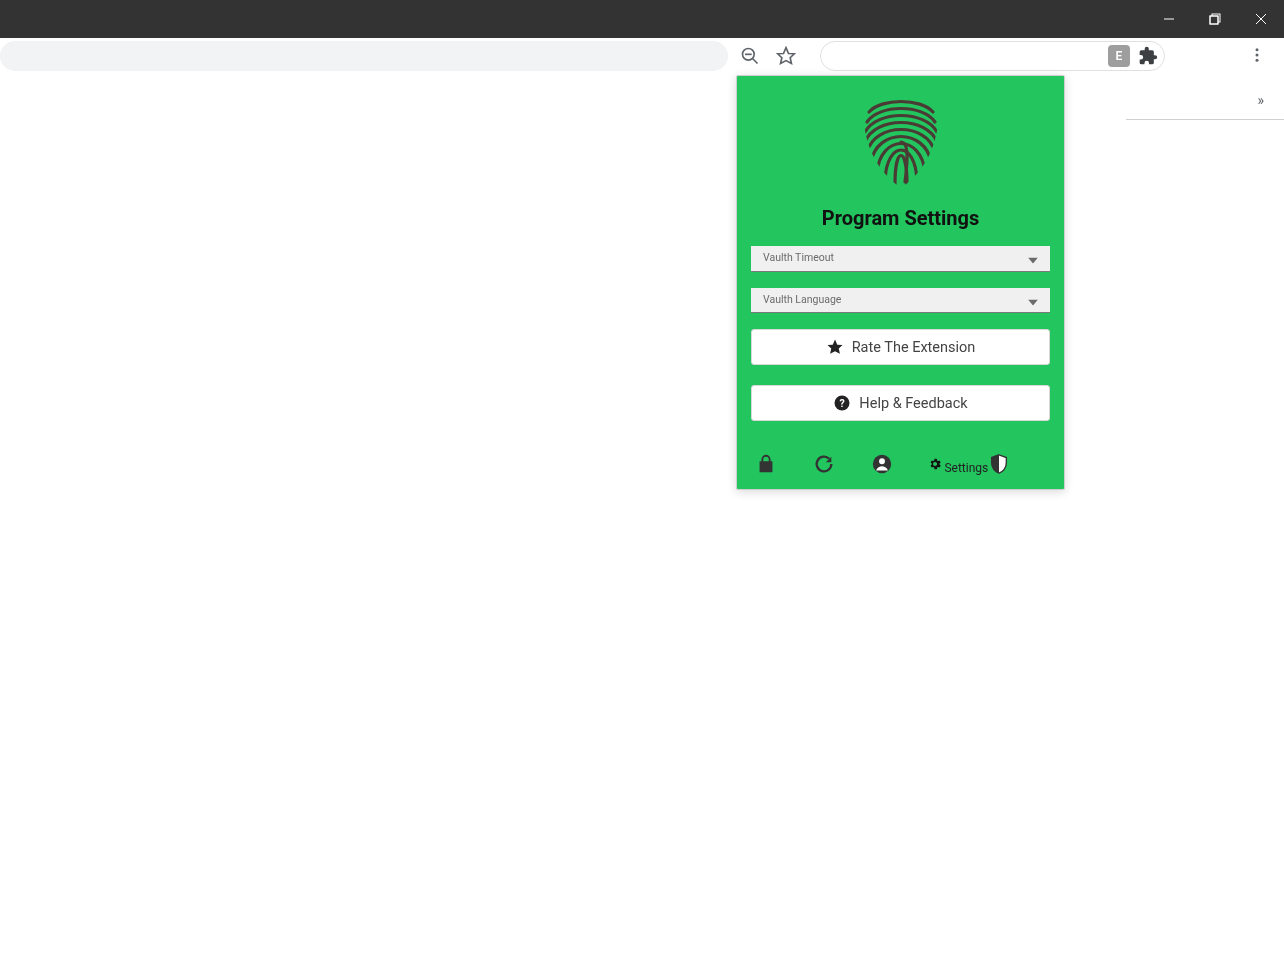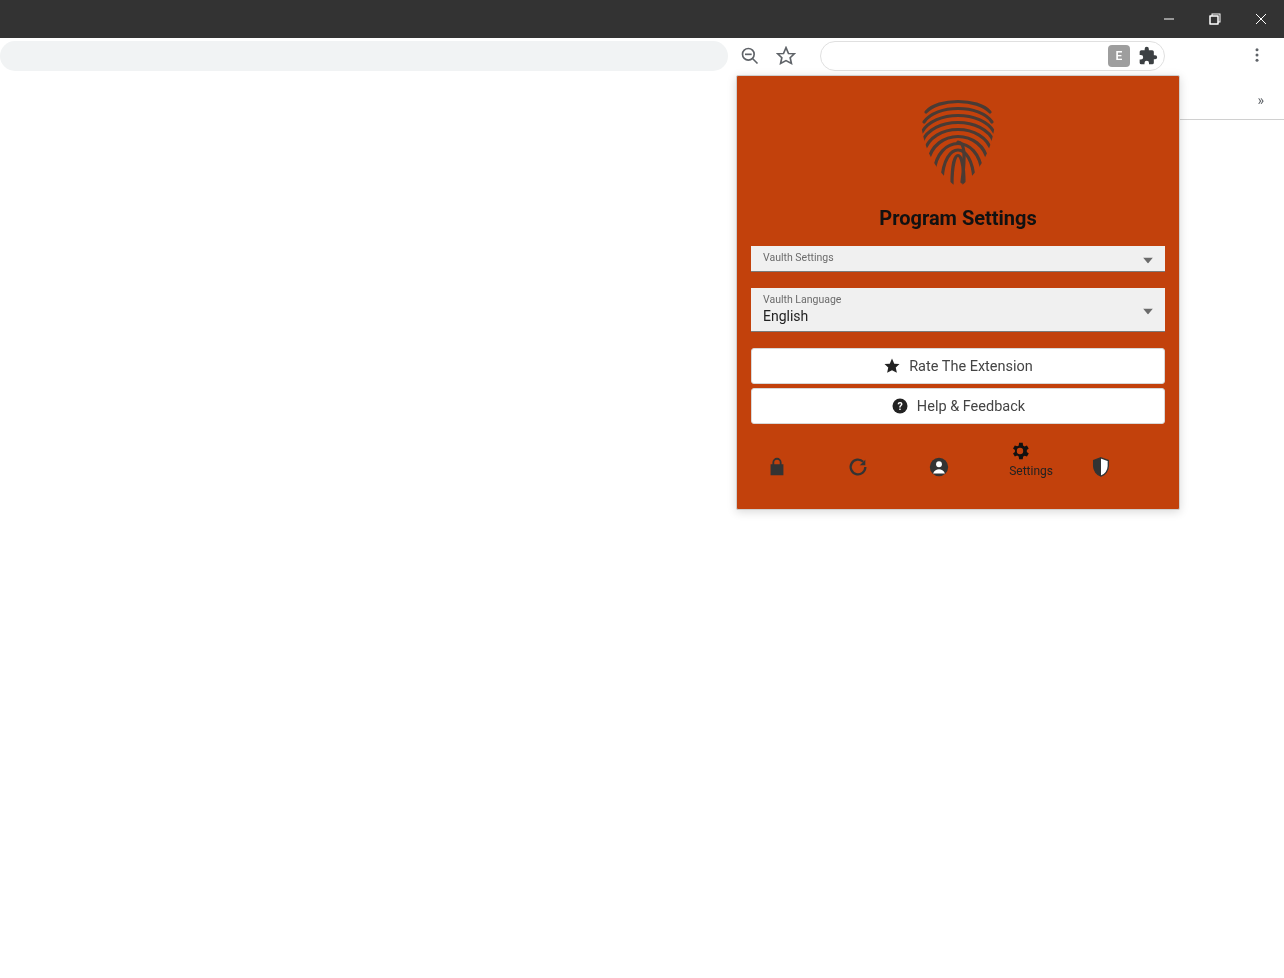--- a/index.html
+++ b/index.html
@@ -22,26 +22,26 @@
   .dots-vert { position:absolute; right: 18px; top: 8px; color:#5f6368; }
   .dots-vert svg { width: 18px; height: 18px; }
   .tabstrip-sep { position:absolute; top: 74px; left: 1126px; right:0; height: 46px; border-bottom: 1px solid #d0d0d0; background:#fff;}
   .more-chevrons { position:absolute; top: 92px; right: 20px; color:#5f6368; font-size: 14px; }
 
   
   .popup {
     position: absolute;
     left: 736px;
     top: 75px;
-    width: 444px;
-    background: #c2410c;
+    width: 329px;
+    background: #22c55e;
     border: 1px solid #cfcfcf;
     border-radius: 2px;
     box-shadow: 0 2px 10px rgba(0,0,0,0.15);
-    padding: 12px 14px 25px 14px;
+    padding: 12px 14px 8px 14px;
     display: flex;
     flex-direction: column;
     align-items: stretch;
   }
   .logo-wrap { display:flex; justify-content:center; padding-top: 4px; }
   .logo { width: 100px; height: 100px; }
   .popup-title { text-align: center; font-size: 20px; font-weight: 700; margin-top: 14px; margin-bottom: 16px; color:#111; }
 
   .select-field {
     background: #f0f0f0;
@@ -60,35 +60,35 @@
     background: #fff;
     border: 1px solid #d8d8d8;
     border-radius: 3px;
     height: 36px;
     display: flex;
     align-items: center;
     justify-content: center;
     gap: 8px;
     font-size: 14.5px;
     color: #444;
-    margin-bottom: 4px;
+    margin-bottom: 20px;
     cursor: pointer;
   }
   .action-btn:last-of-type { margin-bottom: 10px; }
   .action-btn .ico { width: 18px; height: 18px; display:flex; align-items:center; justify-content:center;}
   .action-btn .ico svg { width: 18px; height: 18px; }
 
   .bottom-nav {
     display: flex;
     justify-content: space-around;
     align-items: flex-end;
     padding: 6px 4px 6px 4px;
     margin-top: 6px;
   }
-  .nav-item { width: 60px; display:flex; flex-direction:column; align-items:flex-start; gap:2px; color:#333; cursor:pointer;}
+  .nav-item { width: 60px; display:flex; flex-direction:row; align-items:flex-end; gap:2px; color:#333; cursor:pointer;}
   .nav-item svg { width: 22px; height: 22px; }
   .nav-item.active .nav-label { font-size: 12px; color:#222; }
   .nav-label { font-size: 12px; }
 </style>
 </head>
 <body>
 
 <div class="titlebar">
   <div class="win-btn">
     <svg viewBox="0 0 12 12">
@@ -167,31 +167,30 @@
         <path d="M34 88 C 36 48, 64 48, 66 88"></path>
         <path d="M44 92 C 44 54, 56 54, 56 92"></path>
         <path d="M50 50 C 56 50, 58 60, 54 90"></path>
       </g>
     </svg>
   </div>
 
   <div class="popup-title">Program Settings</div>
 
   <div class="select-field">
-    <div class="select-label">Vaulth Settings</div>
+    <div class="select-label">Vaulth Timeout</div>
     <div class="select-caret">
       <svg viewBox="0 0 10 6">
           <polygon points="0,0 10,0 5,6" fill="#6b6b6b"></polygon>
         </svg>
     </div>
   </div>
 
   <div class="select-field">
     <div class="select-label">Vaulth Language</div>
-    <div class="select-value">English</div>
     <div class="select-caret">
       <svg viewBox="0 0 10 6">
           <polygon points="0,0 10,0 5,6" fill="#6b6b6b"></polygon>
         </svg>
     </div>
   </div>
 
   <div class="action-btn">
     <span class="ico">
       <svg viewBox="0 0 24 24" fill="#222">

